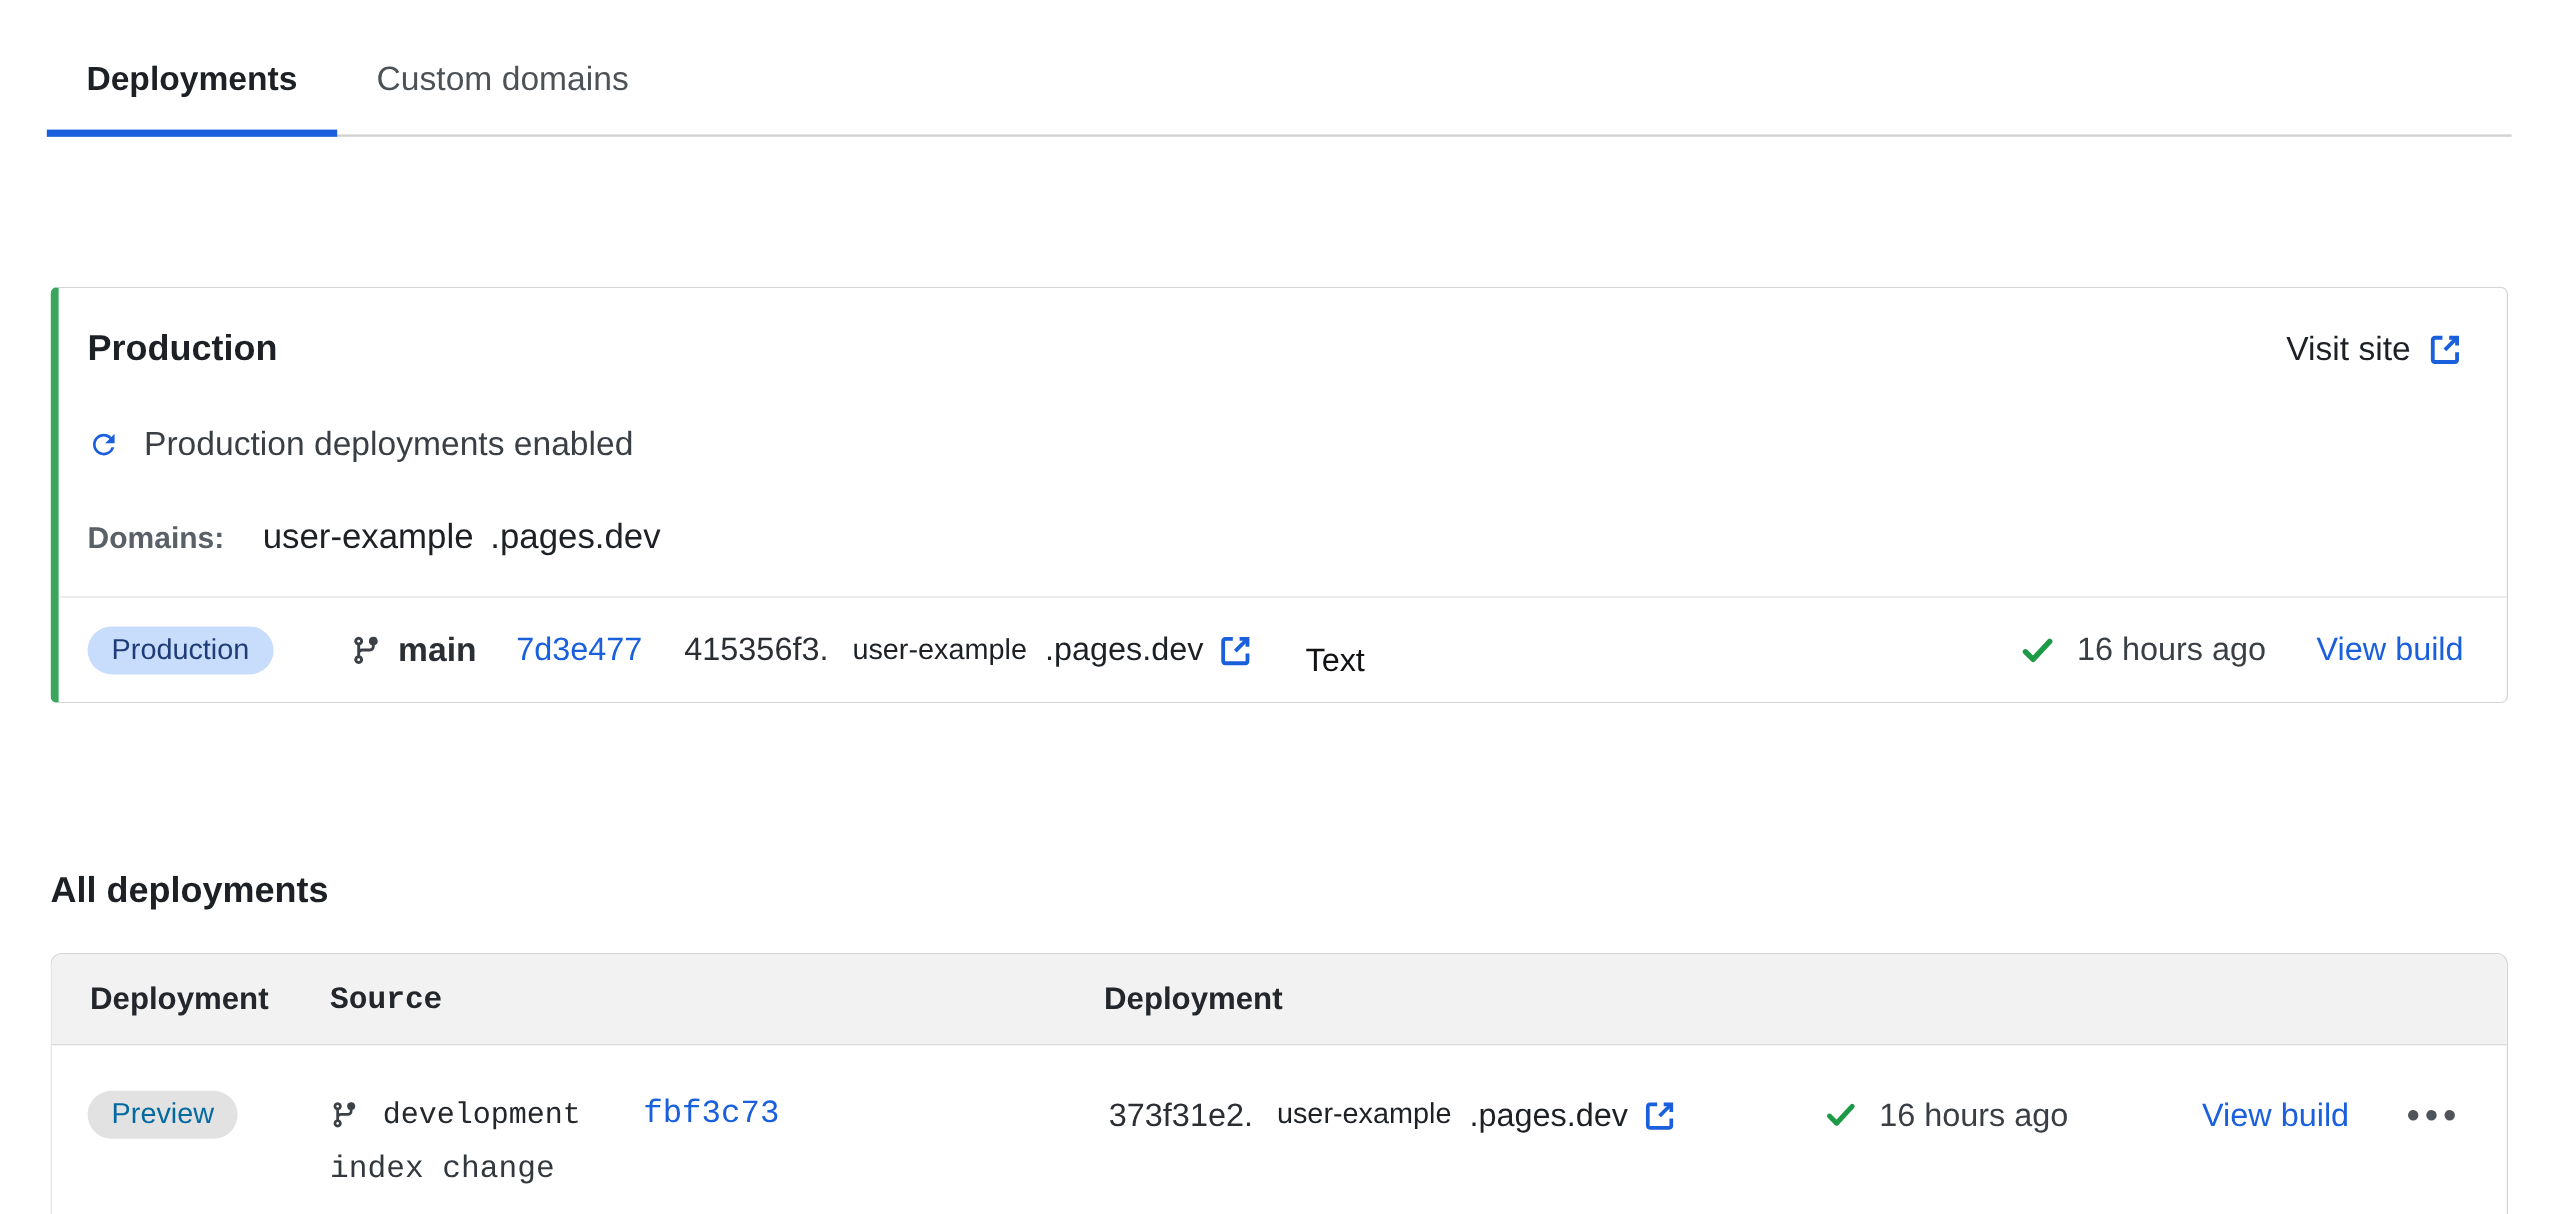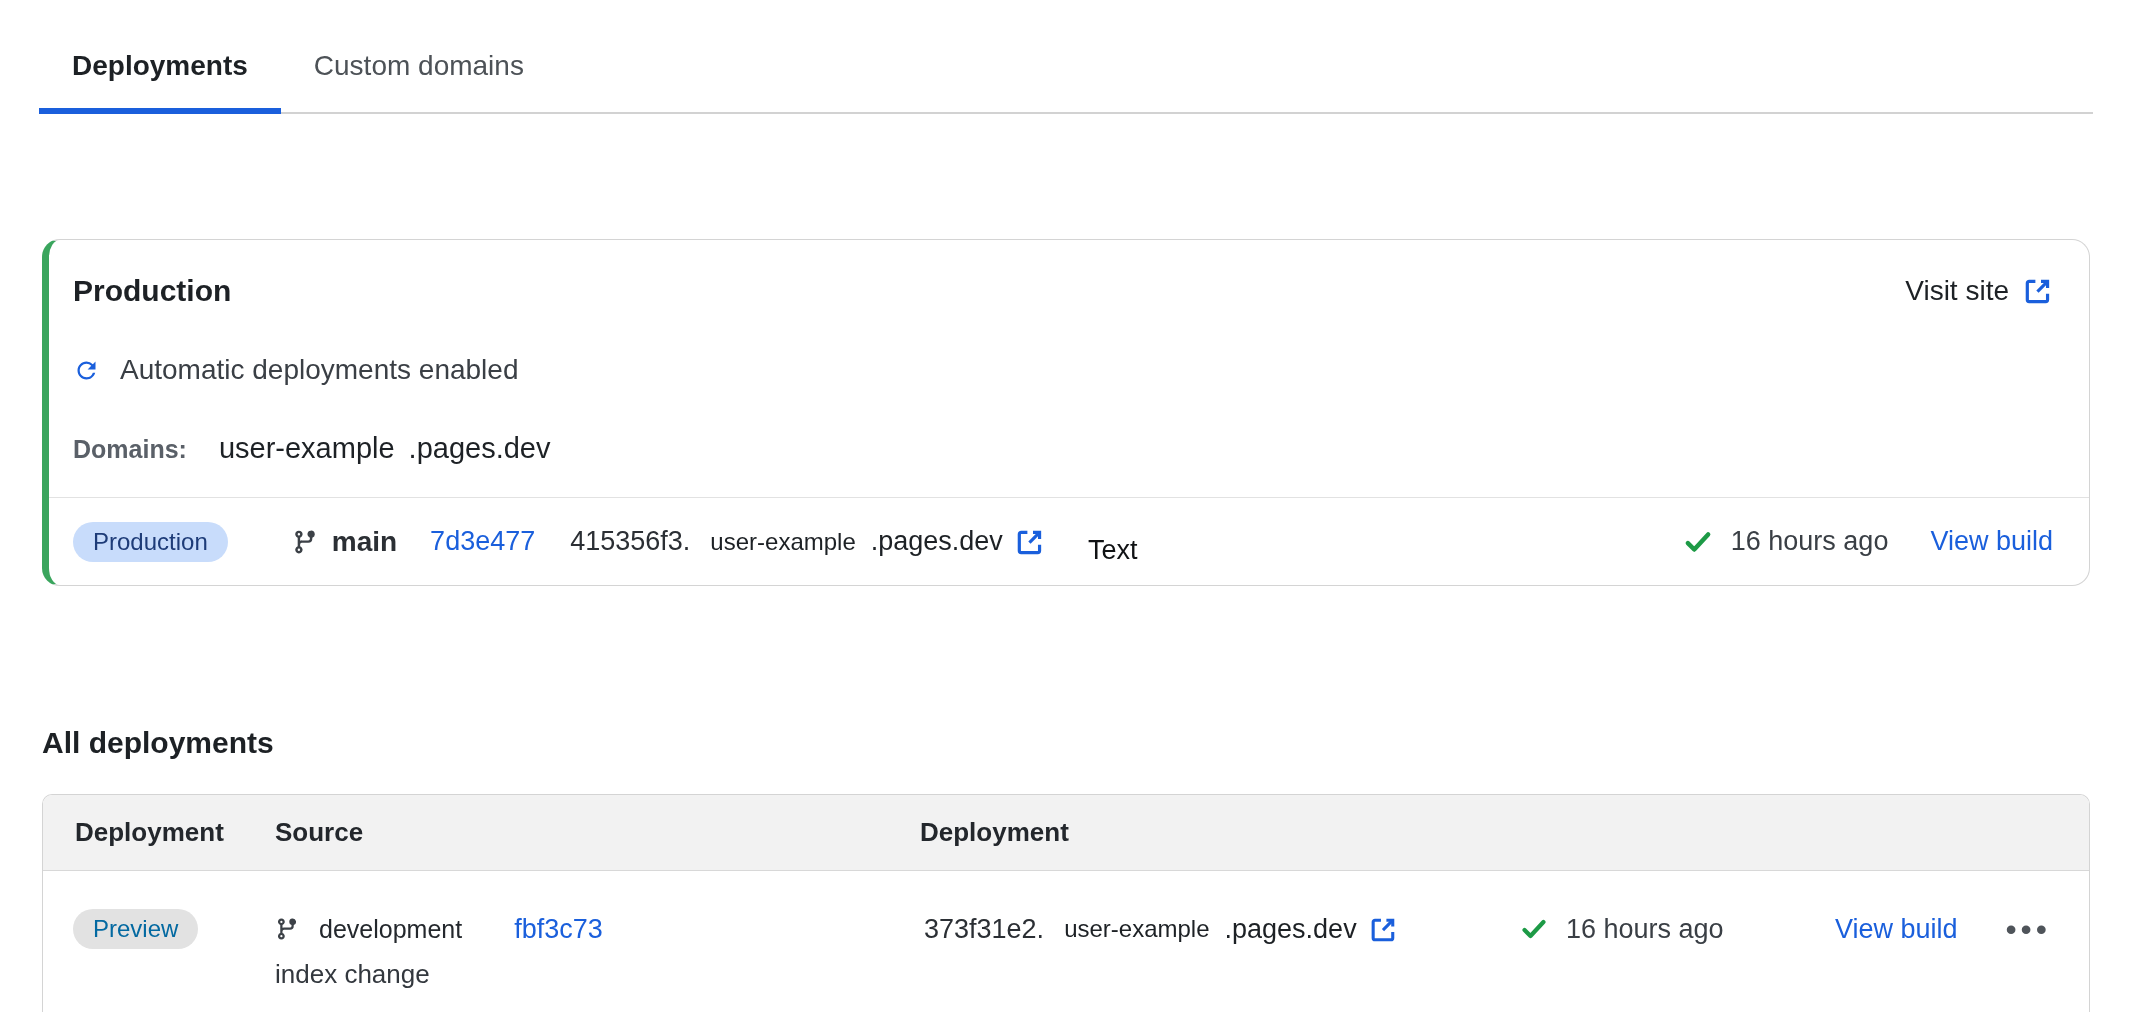--- a/index.html
+++ b/index.html
@@ -18,21 +18,21 @@
   }
   .tab.active { font-weight:bold; color:#1d2125; }
   .tab.active::after {
     content:""; position:absolute; left:0; right:0; bottom:-2px;
     height:6px; background:#1a5fdc;
   }
 
   
   .card {
     margin:125px 42px 0; border:1px solid #d4d4d4;
-    border-left:7px solid #3aa55d; border-radius:18px;
+    border-left:7px solid #3aa55d; border-radius:6px;
     background:#fff;
   }
   .card-pad { padding:0 36px 0 24px; }
   .card-head { display:flex; align-items:center; justify-content:space-between; padding-top:32px; }
   .card-title { font-size:30px; font-weight:600; color:#1d2125; line-height:38px; }
   .visit-site {
     display:flex; align-items:center; gap:14px; text-decoration:none;
     font-size:28px; font-weight:500; color:#1d2125; cursor:pointer;
   }
   .auto-row { display:flex; align-items:center; gap:20px; margin-top:44px; font-size:28px; color:#3a3f45; }
@@ -70,21 +70,21 @@
   .section-title { margin:139px 42px 0; font-size:30px; font-weight:600; color:#1d2125; line-height:36px; }
   .table {
     margin:33px 42px 0; border:1px solid #d4d4d4; border-bottom:none;
     border-radius:10px 10px 0 0; overflow:hidden;
   }
   .thead {
     display:flex; background:#f2f2f2; border-bottom:1px solid #d8d8d8;
     height:76px; align-items:center; font-size:26px; font-weight:bold; color:#23272c;
   }
   .col-env    { width:232px; padding-left:32px; }
-  .col-source { width:645px; }
+  .col-source { width:645px;font-family:Liberation Mono, monospace; }
   .col-deploy { width:600px; }
   .col-status { flex:1; }
 
   .trow { display:flex; padding-top:38px; min-height:144px; align-items:flex-start; }
   .trow .col-env { padding-left:30px; }
   .cell-line { display:flex; align-items:center; min-height:40px; }
   .dev-branch { font-size:25px; color:#24282d; margin-left:20px; }
   .row-commit { font-size:27px; margin-left:52px; }
   .commit-msg { font-size:26px; color:#33383e; margin-top:10px; }
   .col-deploy .deploy-id { margin-left:4px; }
@@ -120,21 +120,21 @@
         </span>
       </a>
     </div>
 
     <div class="auto-row">
       <span class="icon">
         <svg width="27" height="27" viewBox="0 0 24 24" fill="#1a5fdc">
           <path d="M17.65 6.35A7.958 7.958 0 0 0 12 4c-4.42 0-7.99 3.58-8 8s3.57 8 7.99 8c3.73 0 6.84-2.55 7.73-6h-2.08a5.99 5.99 0 0 1-5.65 4c-3.31 0-6-2.69-6-6s2.69-6 6-6c1.66 0 3.14.69 4.22 1.78L13 11h7V4l-2.35 2.35z"></path>
         </svg>
       </span>
-      <span>Automatic deployments enabled</span>
+      <span>Production deployments enabled</span>
     </div>
 
     <div class="domains-row">
       <span class="domains-label">Domains:</span>
       <span class="domain-name">user-example</span>
       <span class="domain-suffix">.pages.dev</span>
     </div>
   </div>
 
   <div class="deploy-row">

